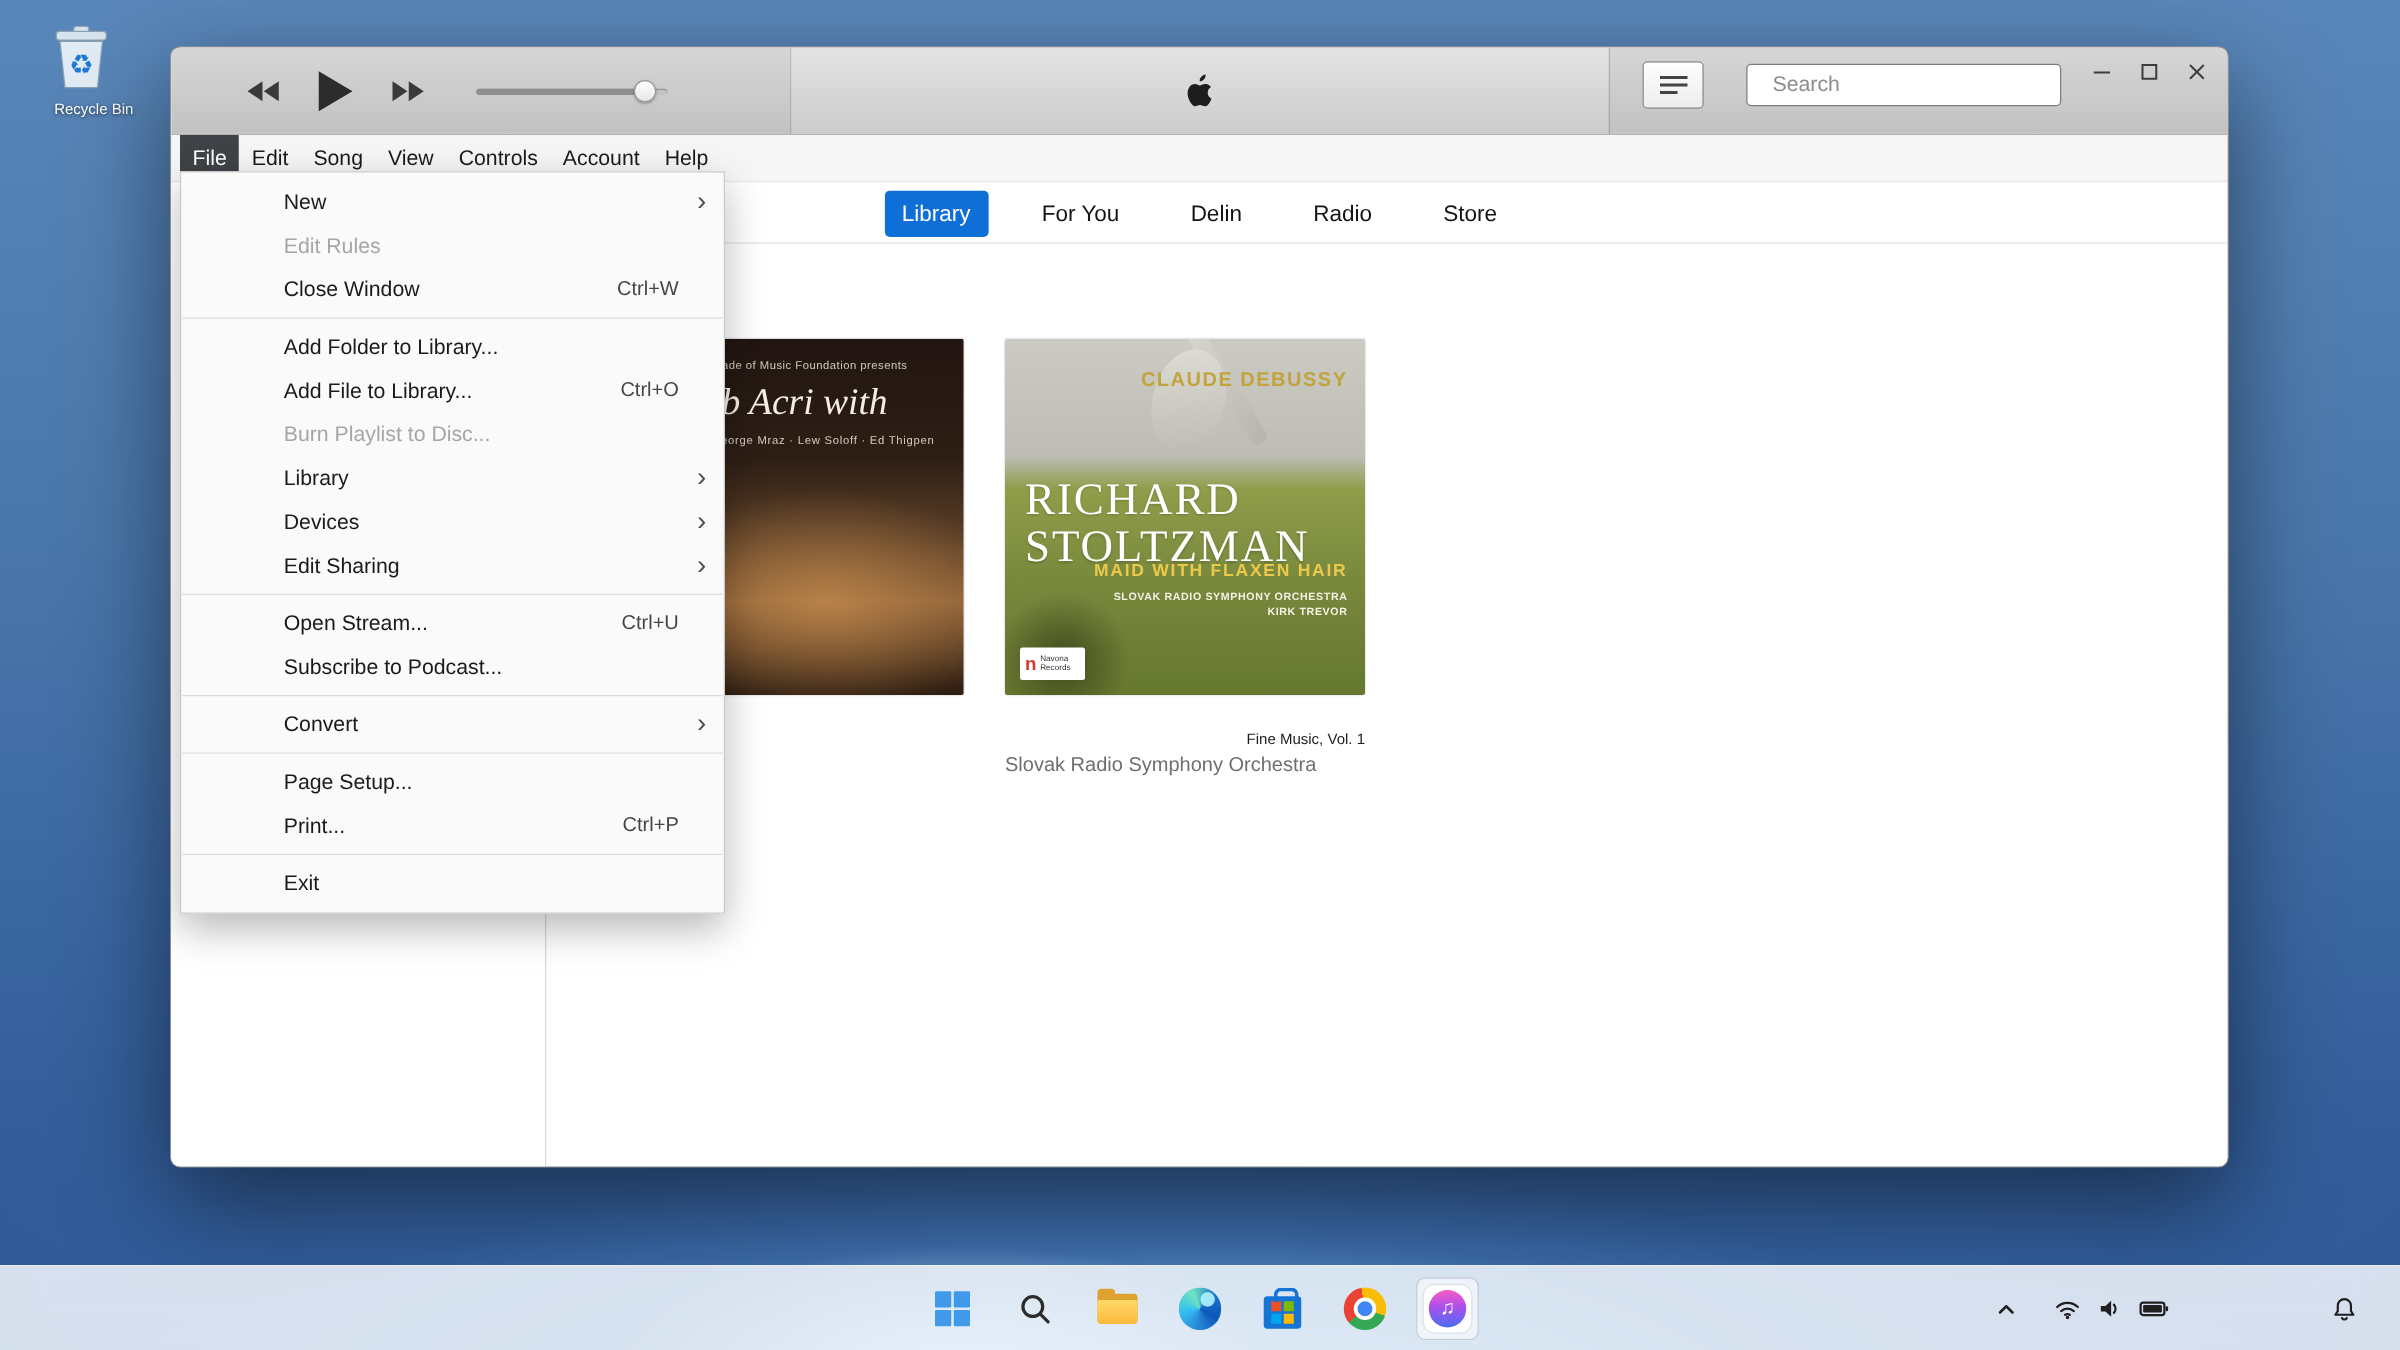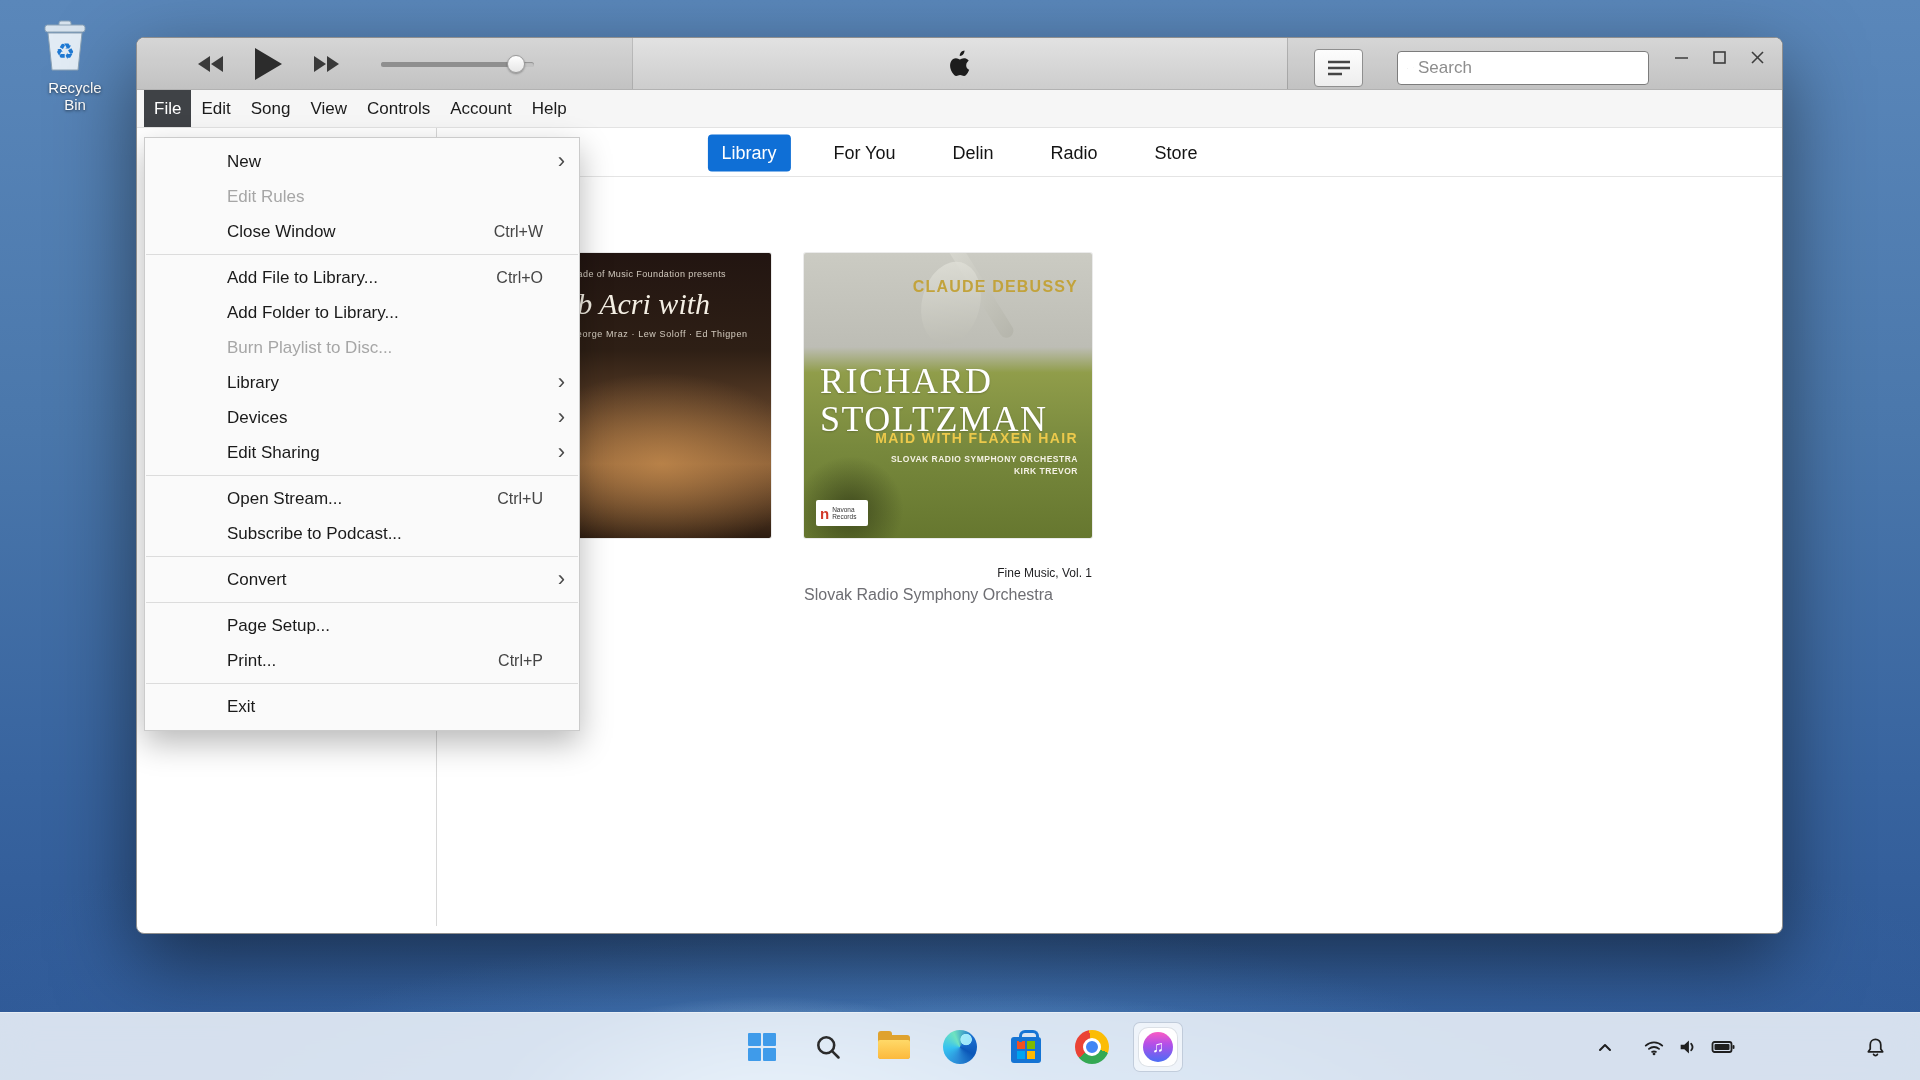--- a/index.html
+++ b/index.html
@@ -10,29 +10,29 @@
     background:
       radial-gradient(ellipse 430px 170px at 40% 102%, #c6e6fb 0%, rgba(198,230,251,0) 62%),
       radial-gradient(ellipse 760px 300px at 52% 110%, #8fc8f2 0%, rgba(143,200,242,0) 65%),
       radial-gradient(ellipse 1150px 520px at 46% 118%, #5d98d8 0%, rgba(93,152,216,0) 70%),
       radial-gradient(ellipse 1900px 1000px at 50% 140%, #3f72b2 0%, rgba(63,114,178,0) 78%),
       linear-gradient(180deg, #5a87ba 0%, #4a77ab 40%, #38649f 72%, #2c5593 100%);
   }
 
   
   .recycle-bin { position:absolute; left:22px; top:18px; width:86px; text-align:center; }
-  .bin-label { margin-top:3px; font-size:15px; color:#fff; text-shadow:0 1px 3px rgba(0,0,0,.65);margin-left:20px; }
+  .bin-label { margin-top:3px; font-size:12px; color:#fff; text-shadow:0 1px 3px rgba(0,0,0,.65);margin-left:20px; }
 
   
   .win { position:absolute; left:136px; top:37px; width:1647px; height:897px;
     background:#fff; border:1px solid #8f8f8f; border-radius:8px; overflow:hidden;
     box-shadow:0 28px 80px rgba(0,0,0,.5); }
 
   
-  .titlebar { position:relative; height:52px; background:linear-gradient(180deg,#e2e2e2,#cdcdcd);
+  .titlebar { position:relative; height:70px; background:linear-gradient(180deg,#e2e2e2,#cdcdcd);
     border-bottom:1px solid #b2b2b2; }
   .tb-shade-left { position:absolute; left:0; top:0; bottom:0; width:495px; background:rgba(0,0,0,.05); }
   .tb-shade-right { position:absolute; left:1150px; right:0; top:0; bottom:0; background:rgba(0,0,0,.05); }
   .tb-div { position:absolute; top:0; bottom:0; width:1px; background:rgba(0,0,0,.16); }
   .tb-div.d1 { left:495px; } .tb-div.d2 { left:1150px; }
 
   .pb { position:absolute; top:50%; transform:translateY(-50%); background:none; border:none; cursor:pointer; line-height:0; }
   .pb.prev { left:60px; } .pb.play { left:117px; } .pb.next { left:176px; }
 
   .vol { position:absolute; left:244px; top:50%; transform:translateY(-50%); width:153px; height:20px; }
@@ -312,25 +312,25 @@
       </div>
       <div class="mi disabled">
         <span class="mi-label">Edit Rules</span>
       </div>
       <div class="mi">
         <span class="mi-label">Close Window</span>
         <span class="mi-shortcut">Ctrl+W</span>
       </div>
       <div class="msep"></div>
       <div class="mi">
+        <span class="mi-label">Add Folder to Library...</span>
+      </div>
+      <div class="mi">
         <span class="mi-label">Add File to Library...</span>
         <span class="mi-shortcut">Ctrl+O</span>
-      </div>
-      <div class="mi">
-        <span class="mi-label">Add Folder to Library...</span>
       </div>
       <div class="mi disabled">
         <span class="mi-label">Burn Playlist to Disc...</span>
       </div>
       <div class="mi">
         <span class="mi-label">Library</span>
         <span class="mi-chevron">›</span>
       </div>
       <div class="mi">
         <span class="mi-label">Devices</span>

